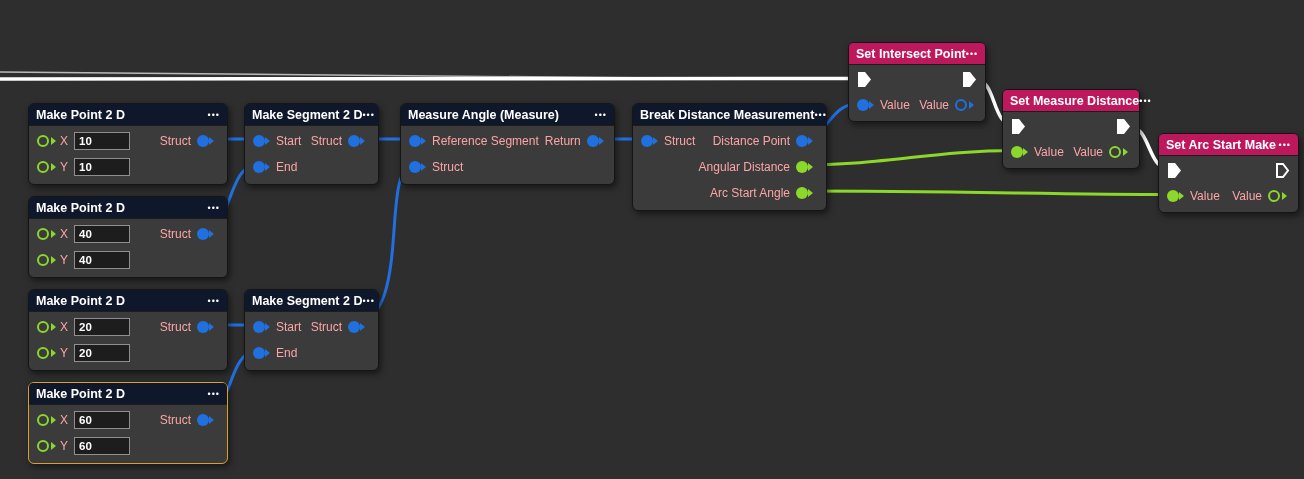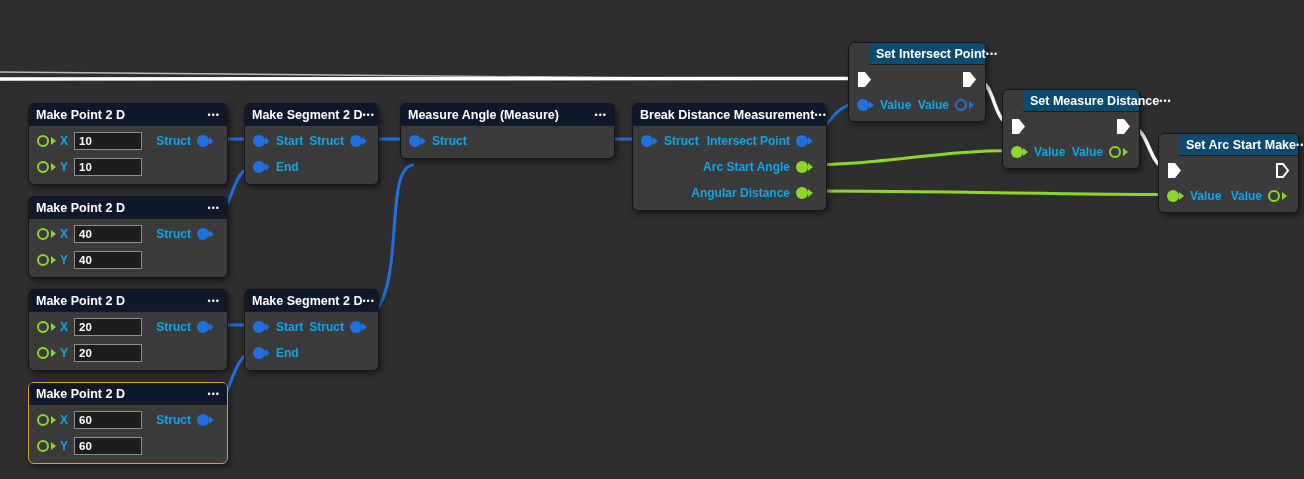--- a/index.html
+++ b/index.html
@@ -16,27 +16,27 @@
     border: 1.5px solid #151515; border-radius: 6px;
     box-shadow: 2px 3px 6px rgba(0,0,0,.5);
   }
   .node.selected { border-color: #d9a02f; }
   .header {
     height: 22px; display: flex; align-items: center;
     padding: 0 7px; border-radius: 4.5px 4.5px 0 0;
     border-bottom: 1px solid #1c1c1c;
   }
   .header.green { background: #0f172a; }
-  .header.blue  { background: #0c4a6e; margin-left: 20px; }
+  .header.blue  { background: #be185d; }
   .title { color:#fff; font-size:12.5px; font-weight:700; white-space:nowrap; }
   .menu  { margin-left:auto; color:#fff; font-size:9px; letter-spacing:1px; cursor:pointer; }
   .body  { padding: 2px 8px 4px 8px; }
   .row   { height: 26px; display: flex; align-items: center; gap: 6px; }
   .set .row { height: 25px; }
-  .lbl   { color:#0ea5e9; font-size:12px; font-weight:700; white-space:nowrap;text-align:right; }
+  .lbl   { color:#fca5a5; font-size:12px; font-weight:400; white-space:nowrap;text-align:right; }
   .right { margin-left:auto; display:flex; align-items:center; gap:6px; }
 
   .pin {
     position: relative; width: 12px; height: 12px; flex: none;
     border-radius: 50%; margin-right: 5px; cursor: crosshair;
   }
   .pin::after {
     content:""; position:absolute; left:12px; top:50%;
     transform: translateY(-50%);
     border-left: 5px solid; border-top: 4px solid transparent;
@@ -45,21 +45,21 @@
   .pin.blue  { color:#2070e0; }
   .pin.green { color:#8bd82b; }
   .pin.filled { background: currentColor; }
   .pin.hollow { border: 2.5px solid currentColor; background: transparent; }
   .out-gap { margin-right: 10px; }
 
   .exec { width:15px; height:17px; flex:none; cursor:crosshair; }
   .exec svg { display:block; }
 
   .field {
-    width: 68px; height: 18px; background: #1d1d1d;
+    width: 56px; height: 18px; background: #1d1d1d;
     border: 1px solid #8f8f8f; color: #fff;
     font: 700 11.5px "Liberation Sans", sans-serif;
     padding: 0 4px; outline: none;
   }
 </style>
 </head>
 <body>
 
 <div id="canvas">
 
@@ -215,48 +215,56 @@
   </div>
 
   <div class="node" style="left:400px;top:103px;width:215px;">
     <div class="header green">
       <span class="title">Measure Angle (Measure)</span>
       <span class="menu">•••</span>
     </div>
     <div class="body">
       <div class="row">
         <span class="pin blue filled"></span>
+        <span class="lbl">Reference Segment</span>
+        <span class="right">
+          <span class="lbl">Return</span>
+          <span class="pin blue filled out-gap"></span>
+        </span>
+      </div>
+      <div class="row">
+        <span class="pin blue filled"></span>
         <span class="lbl">Struct</span>
       </div>
     </div>
   </div>
 
   <div class="node" style="left:632px;top:103px;width:195px;">
     <div class="header green">
       <span class="title">Break Distance Measurement</span>
       <span class="menu">•••</span>
     </div>
     <div class="body">
       <div class="row">
         <span class="pin blue filled"></span>
         <span class="lbl">Struct</span>
         <span class="right">
-          <span class="lbl">Intersect Point</span>
-          <span class="pin blue filled out-gap"></span>
+          <span class="lbl">Distance Point</span>
+          <span class="pin blue filled out-gap"></span>
+        </span>
+      </div>
+      <div class="row">
+        <span class="right">
+          <span class="lbl">Angular Distance</span>
+          <span class="pin green filled out-gap"></span>
         </span>
       </div>
       <div class="row">
         <span class="right">
           <span class="lbl">Arc Start Angle</span>
-          <span class="pin green filled out-gap"></span>
-        </span>
-      </div>
-      <div class="row">
-        <span class="right">
-          <span class="lbl">Angular Distance</span>
           <span class="pin green filled out-gap"></span>
         </span>
       </div>
     </div>
   </div>
 
   <div class="node set" style="left:848px;top:42px;width:138px;">
     <div class="header blue">
       <span class="title">Set Intersect Point</span>
       <span class="menu">•••</span>

